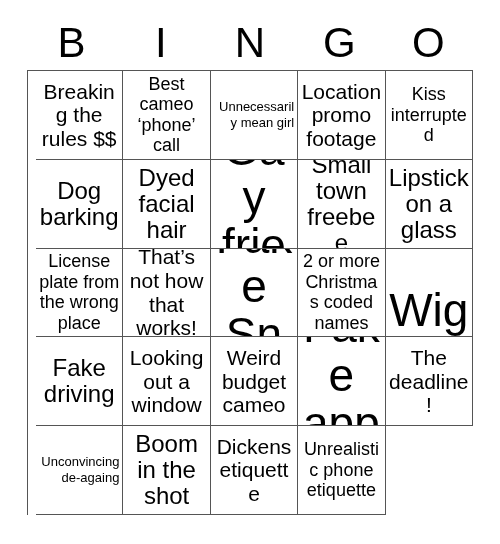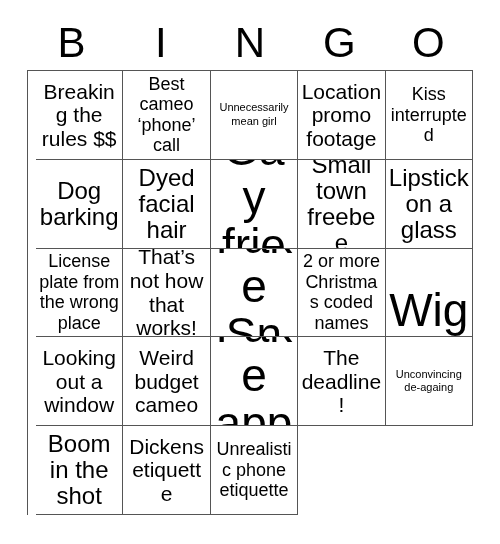--- a/index.html
+++ b/index.html
@@ -76,21 +76,21 @@
   .cell-text {
     display: block;
     width: 100%;
     text-align: center;
     color: #000000;
     word-wrap: break-word;
     line-height: 1.14;
   }
 
   
-  .fs-xs   { font-size: 11px; line-height: 1.22; }
+  .fs-xs   { font-size: 13px; line-height: 1.22; text-align: right; }
   .fs-md   { font-size: 18px; line-height: 1.14; }
   .fs-lg   { font-size: 21px; line-height: 1.12; }
   .fs-xl   { font-size: 24px; line-height: 1.08; }
   .fs-xxl  { font-size: 46px; line-height: 1.05; margin-top: 35px; }
 </style>
 </head>
 <body>
 
 <div id="bingo-card">
 
@@ -142,20 +142,23 @@
       <div class="bingo-cell">
         <span class="cell-text fs-xxl">Fake Snow</span>
       </div>
       <div class="bingo-cell">
         <span class="cell-text fs-md">2 or more Christmas coded names</span>
       </div>
       <div class="bingo-cell">
         <span class="cell-text fs-xxl">Wig</span>
       </div>
       <div class="bingo-cell">
+        <span class="cell-text fs-xl">Fake driving</span>
+      </div>
+      <div class="bingo-cell">
         <span class="cell-text fs-lg">Looking out a window</span>
       </div>
       <div class="bingo-cell">
         <span class="cell-text fs-lg">Weird budget cameo</span>
       </div>
       <div class="bingo-cell">
         <span class="cell-text fs-xxl">Fake apps</span>
       </div>
       <div class="bingo-cell">
         <span class="cell-text fs-lg">The deadline!</span>

